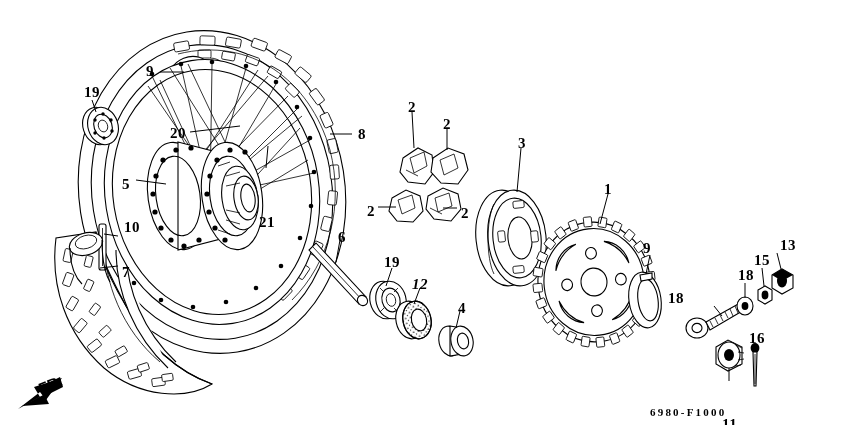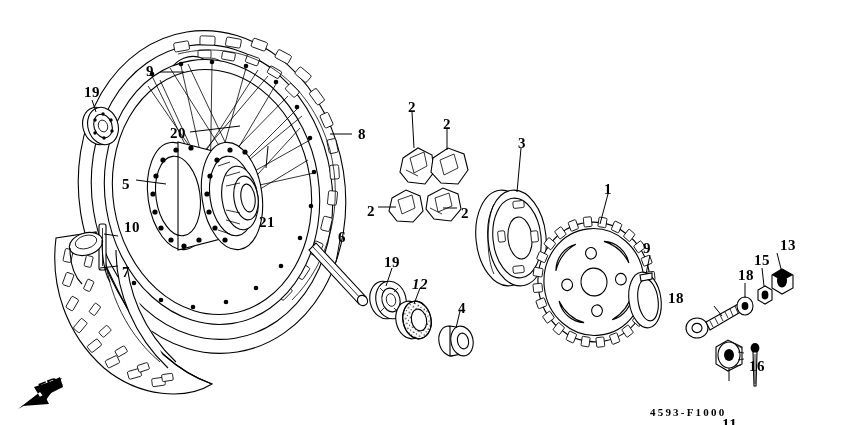--- a/index.html
+++ b/index.html
@@ -502,25 +502,25 @@
   <div class="callout" style="left:338px; top:230px;">6</div>
   <div class="callout" style="left:122px; top:265px;">7</div>
   <div class="callout" style="left:358px; top:127px;">8</div>
   <div class="callout" style="left:146px; top:64px;">9</div>
   <div class="callout" style="left:124px; top:220px;">10</div>
   <div class="callout" style="left:722px; top:381px;margin-top:36px;">11</div>
   <div class="callout" style="left:412px; top:277px;font-style:italic;">12</div>
   <div class="callout" style="left:780px; top:238px;">13</div>
   <div class="callout" style="left:738px; top:268px;">18</div>
   <div class="callout" style="left:754px; top:253px;">15</div>
-  <div class="callout" style="left:749px; top:331px;margin-top:28px;">16</div>
+  <div class="callout" style="left:749px; top:331px;">16</div>
   <div class="callout" style="left:643px; top:241px;">9</div>
   <div class="callout" style="left:668px; top:291px;">18</div>
   <div class="callout" style="left:84px;  top:85px;">19</div>
   <div class="callout" style="left:384px; top:255px;">19</div>
   <div class="callout" style="left:170px; top:126px;">20</div>
   <div class="callout" style="left:259px; top:170px;margin-top:45px;">21</div>
 
   <div id="frlabel">FR.</div>
 
-  <div id="partnumber">4593-F1000</div>
+  <div id="partnumber">6980-F1000</div>
 
 </div>
 
 </body></html>

